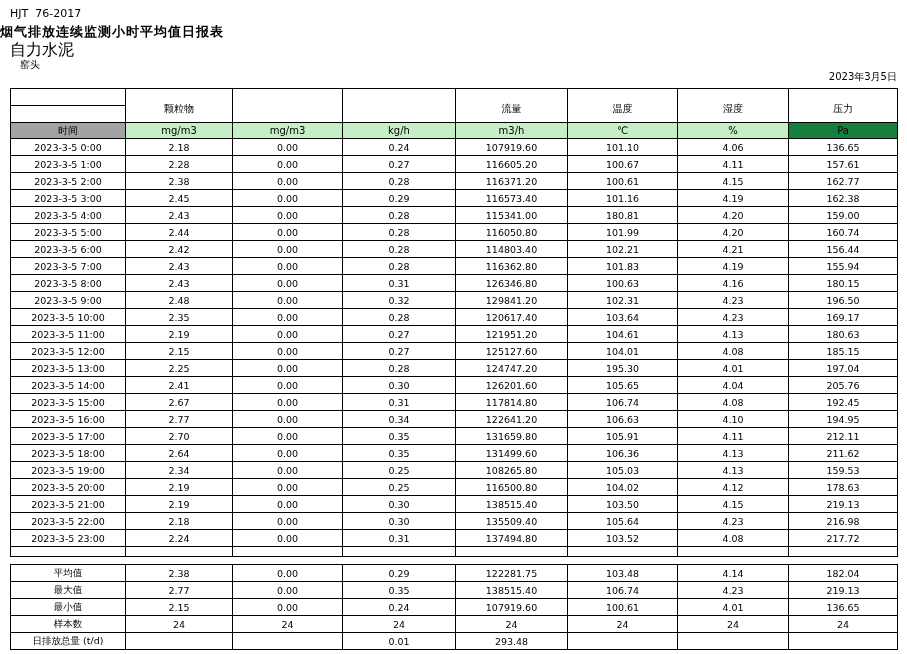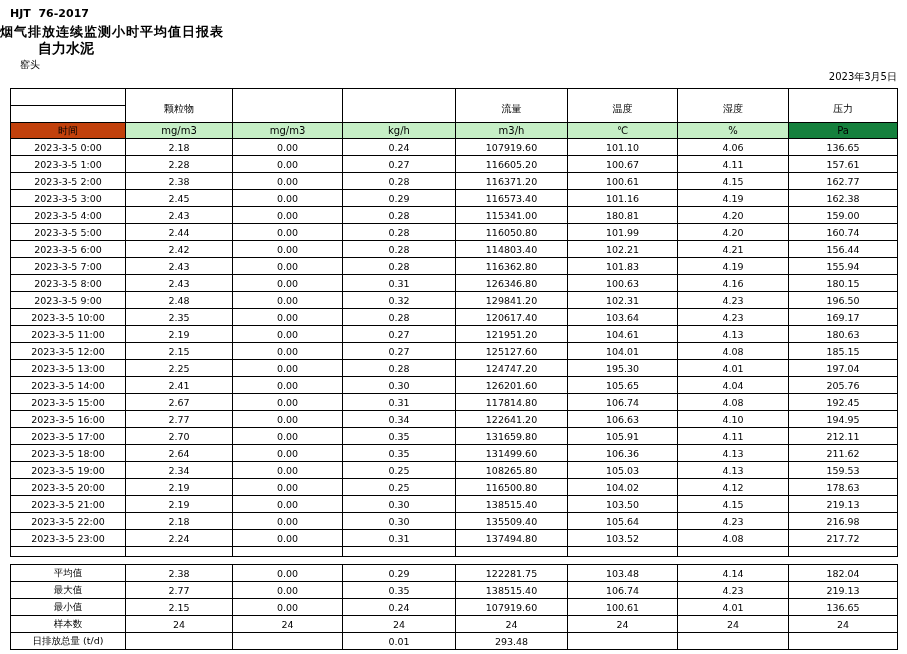--- a/index.html
+++ b/index.html
@@ -1,22 +1,22 @@
 <!DOCTYPE html>
 <html><head>
 <meta charset="utf-8">
 <style>
   html,body{margin:0;padding:0;background:#ffffff;}
   body{
     width:907px;height:654px;position:relative;overflow:hidden;
     font-family:"DejaVu Sans","Liberation Sans",sans-serif;color:#000;
   }
-  .std-code{position:absolute;left:10px;top:7px;font-weight:bold;font-size:11px;white-space:pre;}
+  .std-code{position:absolute;left:10px;top:7px;font-weight:normal;font-size:11px;white-space:pre;}
   .report-title{position:absolute;left:0;top:23px;width:840px;text-align:left;font-weight:bold;font-size:13px;letter-spacing:1px;}
-  .company{position:absolute;left:10px;top:40px;font-weight:bold;font-size:14px;margin-left:28px;}
+  .company{position:absolute;left:10px;top:40px;font-weight:normal;font-size:16px;}
   .station{position:absolute;left:10px;top:58px;font-weight:normal;font-size:10px;margin-left:10px;}
   .report-date{position:absolute;right:10px;top:70px;font-size:10px;}
   table.report{
     position:absolute;left:10px;top:88px;width:887px;
     border-collapse:collapse;table-layout:fixed;
   }
   table.report td{
     border:1px solid #000;text-align:center;vertical-align:middle;
     font-size:9.5px;padding:0;height:16px;overflow:hidden;white-space:nowrap;
   }
@@ -56,21 +56,21 @@
         <td class="group-cell" rowspan="2"></td>
         <td class="group-cell" rowspan="2">流量</td>
         <td class="group-cell" rowspan="2">温度</td>
         <td class="group-cell" rowspan="2">湿度</td>
         <td class="group-cell" rowspan="2">压力</td>
       </tr>
       <tr>
         <td></td>
       </tr>
       <tr class="units-row">
-        <td style="background: #c2410c;">时间</td>
+        <td style="background: #a3a3a3;">时间</td>
         <td style="background: rgb(198, 239, 198);">mg/m3</td>
         <td style="background: rgb(198, 239, 198);">mg/m3</td>
         <td style="background: rgb(198, 239, 198);">kg/h</td>
         <td style="background: rgb(198, 239, 198);">m3/h</td>
         <td style="background: rgb(198, 239, 198);">℃</td>
         <td style="background: rgb(198, 239, 198);">%</td>
         <td style="background: #15803d;">Pa</td>
       </tr>
     </thead>
   <tbody id="tbody">

